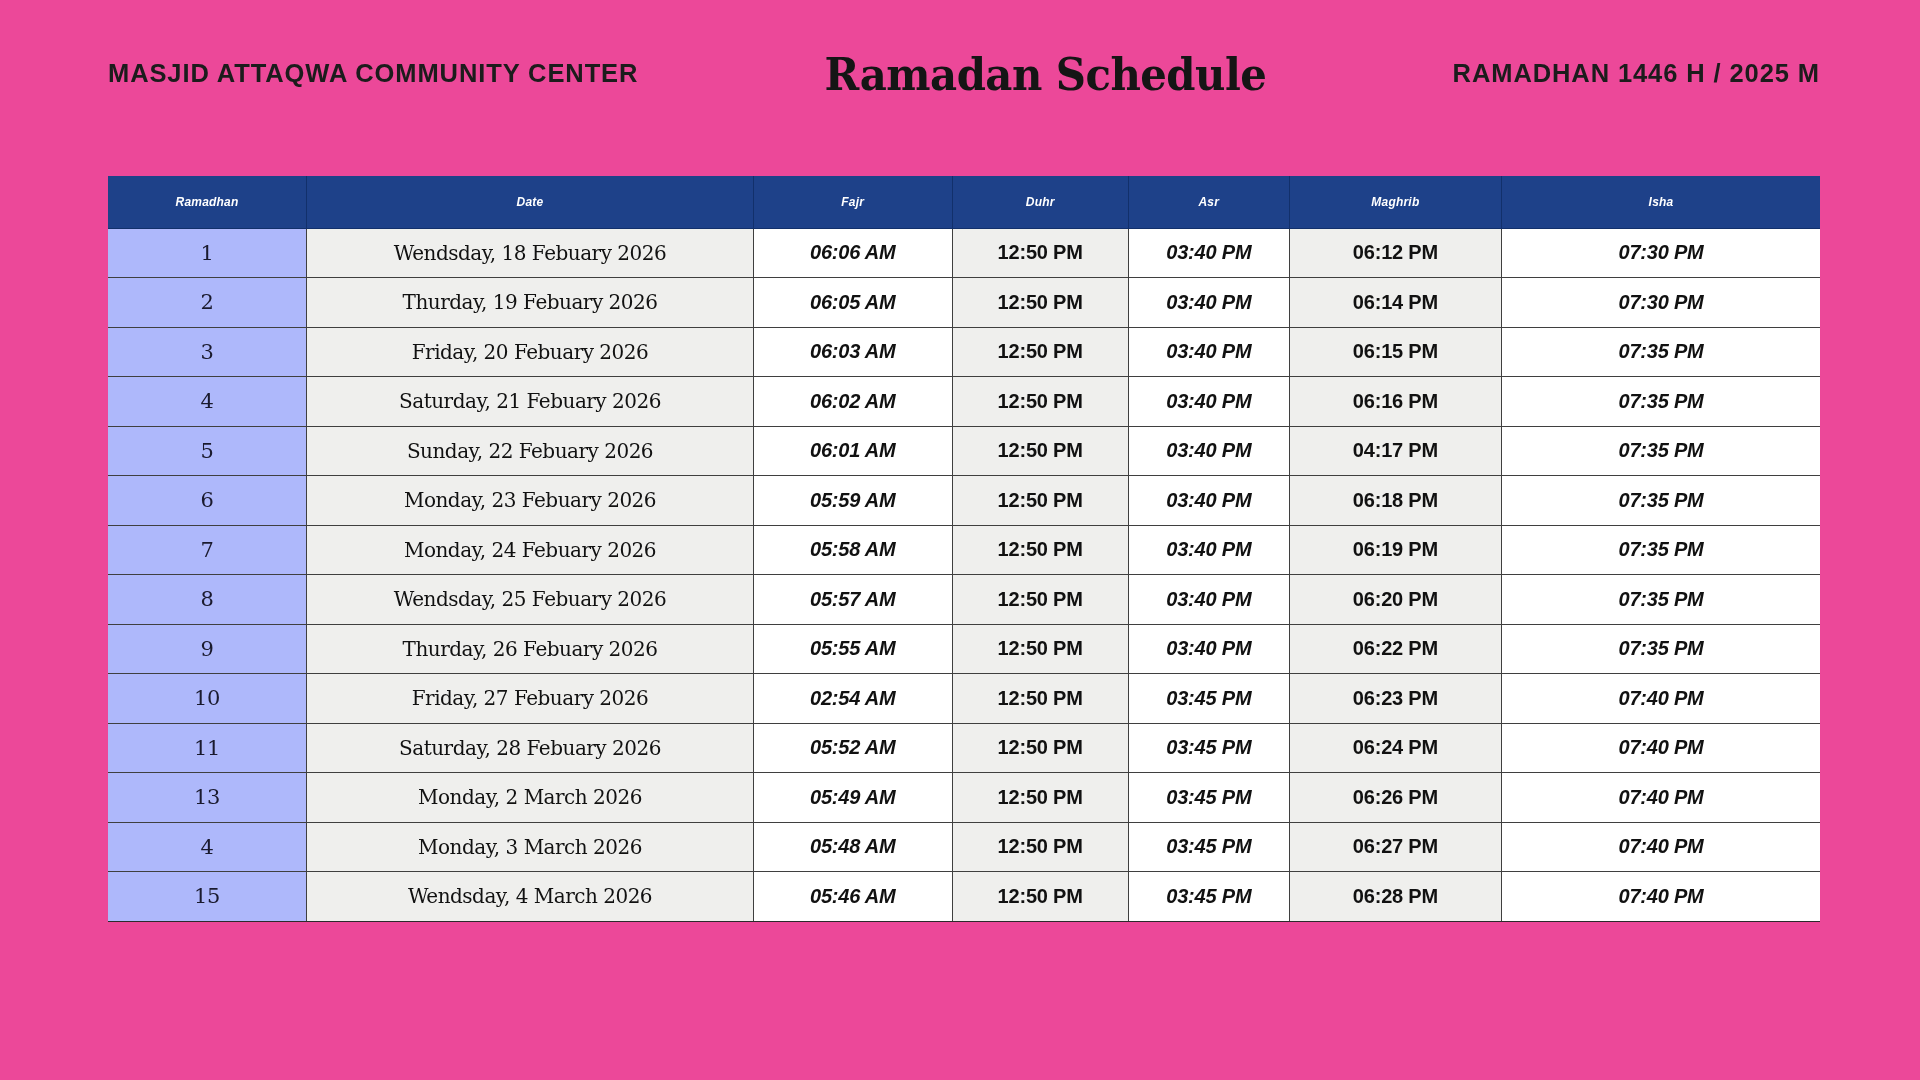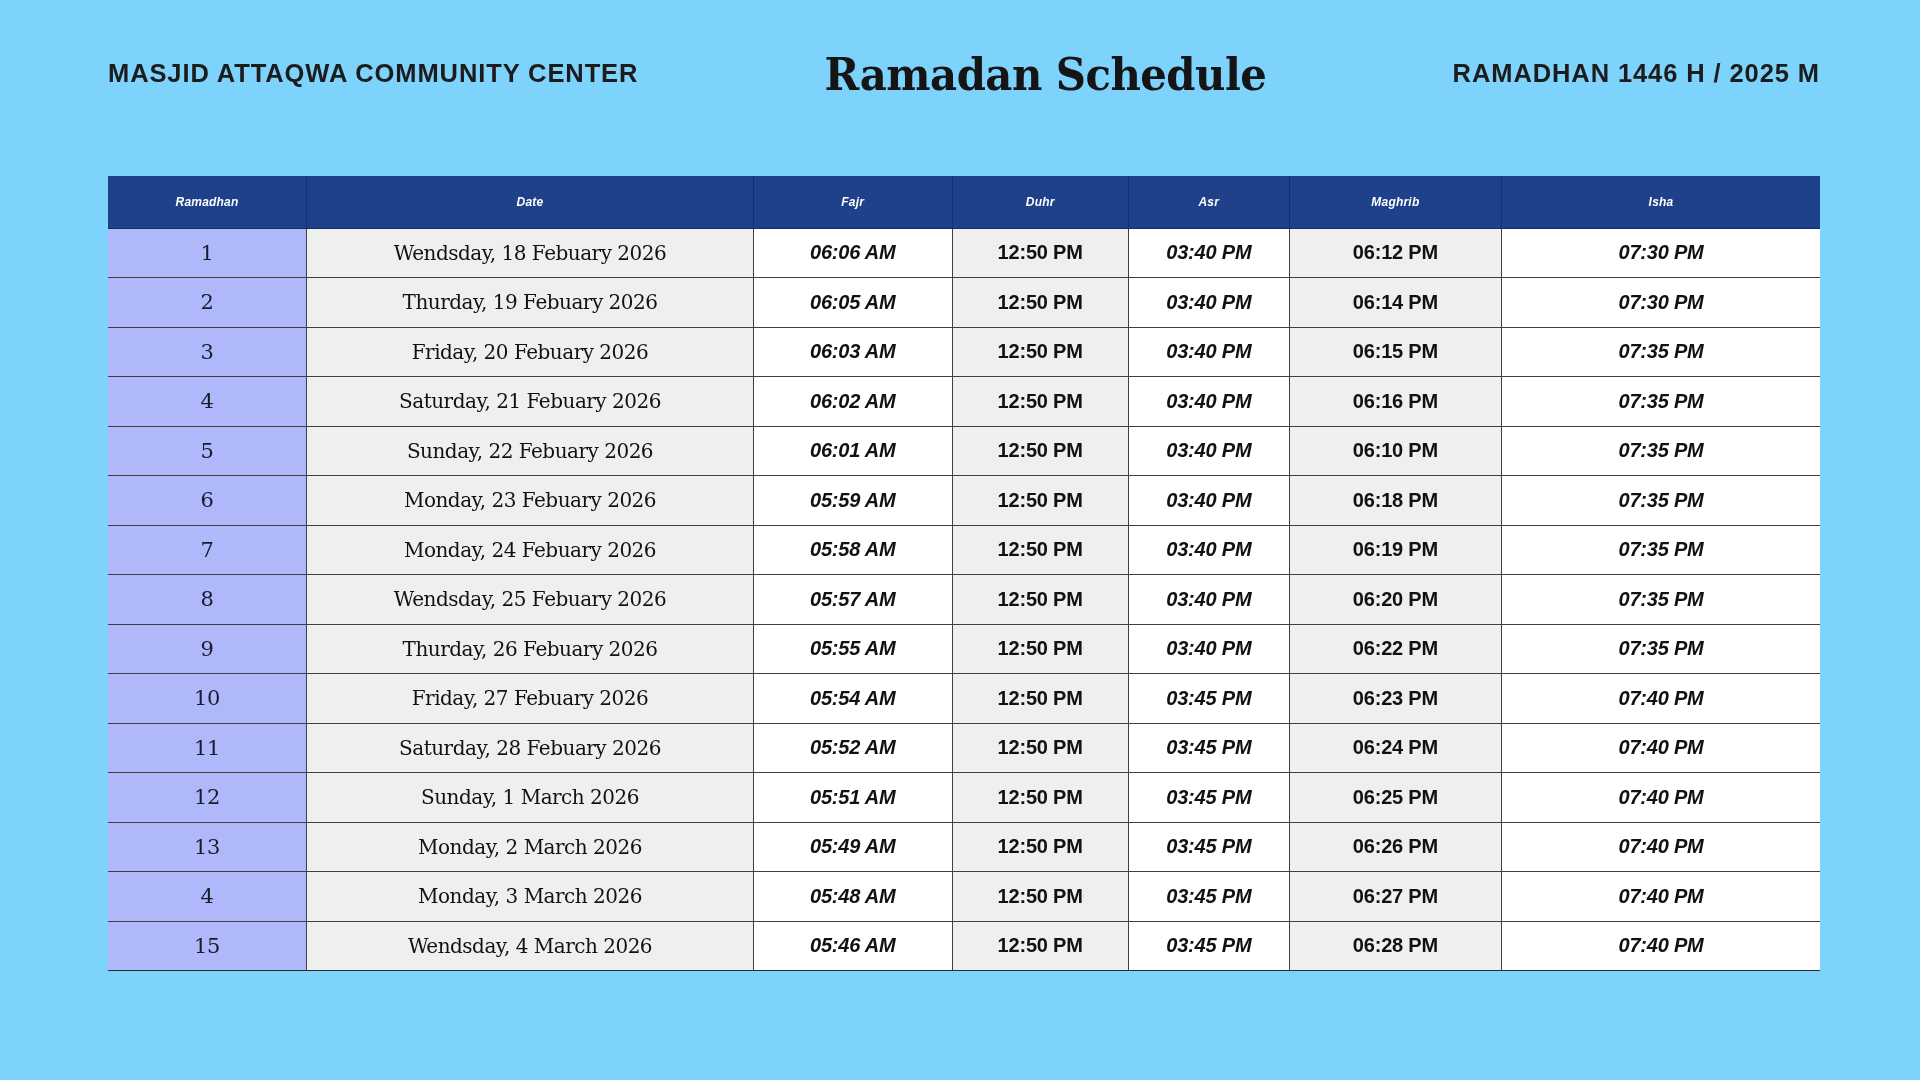--- a/index.html
+++ b/index.html
@@ -9,21 +9,21 @@
     height: 1080px;
     background: #efefed;
     font-family: "Liberation Sans", sans-serif;
     overflow: hidden;
   }
 
   .page {
     position: relative;
     width: 1920px;
     height: 1080px;
-    background: #7dd3fc;
+    background: #ec4899;
   }
 
   
   .header {
     position: absolute;
     top: 44px;
     left: 108px;
     width: 1712px;
     height: 60px;
     display: flex;
@@ -223,21 +223,21 @@
             <td class="cell-time plain">03:40 PM</td>
             <td class="cell-time shade">06:16 PM</td>
             <td class="cell-time plain">07:35 PM</td>
           </tr>
           <tr>
             <td class="cell-ramadhan">5</td>
             <td class="cell-date">Sunday, 22 Febuary 2026</td>
             <td class="cell-time plain">06:01 AM</td>
             <td class="cell-time shade">12:50 PM</td>
             <td class="cell-time plain">03:40 PM</td>
-            <td class="cell-time shade">06:10 PM</td>
+            <td class="cell-time shade">04:17 PM</td>
             <td class="cell-time plain">07:35 PM</td>
           </tr>
           <tr>
             <td class="cell-ramadhan">6</td>
             <td class="cell-date">Monday, 23 Febuary 2026</td>
             <td class="cell-time plain">05:59 AM</td>
             <td class="cell-time shade">12:50 PM</td>
             <td class="cell-time plain">03:40 PM</td>
             <td class="cell-time shade">06:18 PM</td>
             <td class="cell-time plain">07:35 PM</td>
@@ -265,45 +265,36 @@
             <td class="cell-date">Thurday, 26 Febuary 2026</td>
             <td class="cell-time plain">05:55 AM</td>
             <td class="cell-time shade">12:50 PM</td>
             <td class="cell-time plain">03:40 PM</td>
             <td class="cell-time shade">06:22 PM</td>
             <td class="cell-time plain">07:35 PM</td>
           </tr>
           <tr>
             <td class="cell-ramadhan">10</td>
             <td class="cell-date">Friday, 27 Febuary 2026</td>
-            <td class="cell-time plain">05:54 AM</td>
+            <td class="cell-time plain">02:54 AM</td>
             <td class="cell-time shade">12:50 PM</td>
             <td class="cell-time plain">03:45 PM</td>
             <td class="cell-time shade">06:23 PM</td>
             <td class="cell-time plain">07:40 PM</td>
           </tr>
           <tr>
             <td class="cell-ramadhan">11</td>
             <td class="cell-date">Saturday, 28 Febuary 2026</td>
             <td class="cell-time plain">05:52 AM</td>
             <td class="cell-time shade">12:50 PM</td>
             <td class="cell-time plain">03:45 PM</td>
             <td class="cell-time shade">06:24 PM</td>
             <td class="cell-time plain">07:40 PM</td>
           </tr>
           <tr>
-            <td class="cell-ramadhan">12</td>
-            <td class="cell-date">Sunday, 1 March 2026</td>
-            <td class="cell-time plain">05:51 AM</td>
-            <td class="cell-time shade">12:50 PM</td>
-            <td class="cell-time plain">03:45 PM</td>
-            <td class="cell-time shade">06:25 PM</td>
-            <td class="cell-time plain">07:40 PM</td>
-          </tr>
-          <tr>
             <td class="cell-ramadhan">13</td>
             <td class="cell-date">Monday, 2 March 2026</td>
             <td class="cell-time plain">05:49 AM</td>
             <td class="cell-time shade">12:50 PM</td>
             <td class="cell-time plain">03:45 PM</td>
             <td class="cell-time shade">06:26 PM</td>
             <td class="cell-time plain">07:40 PM</td>
           </tr>
           <tr>
             <td class="cell-ramadhan">4</td>

